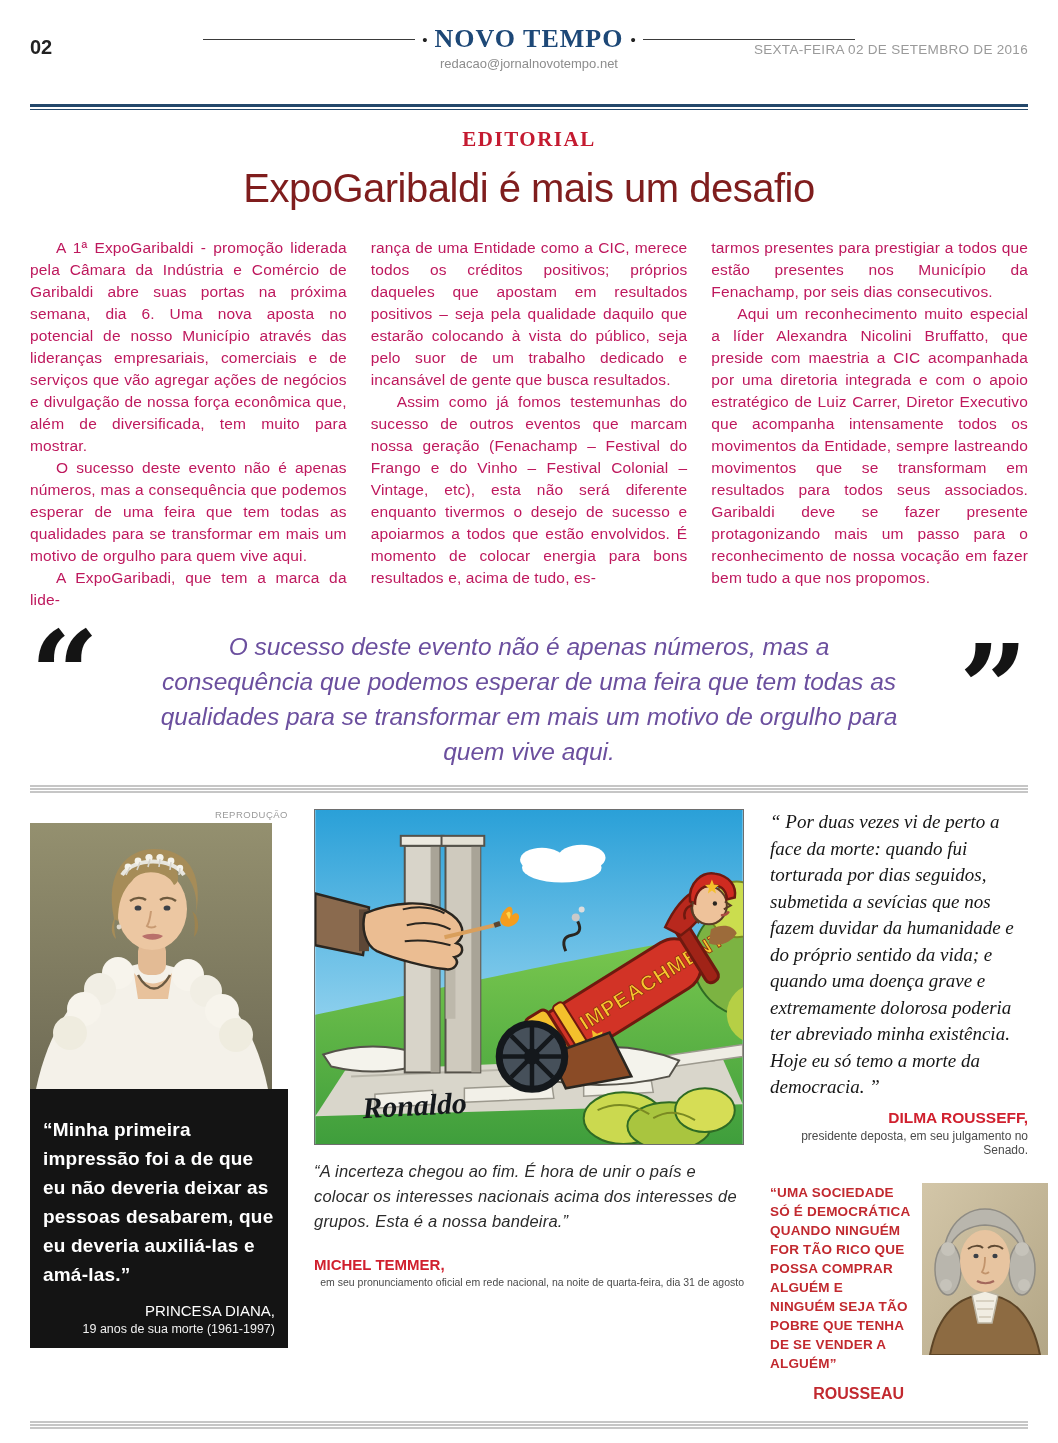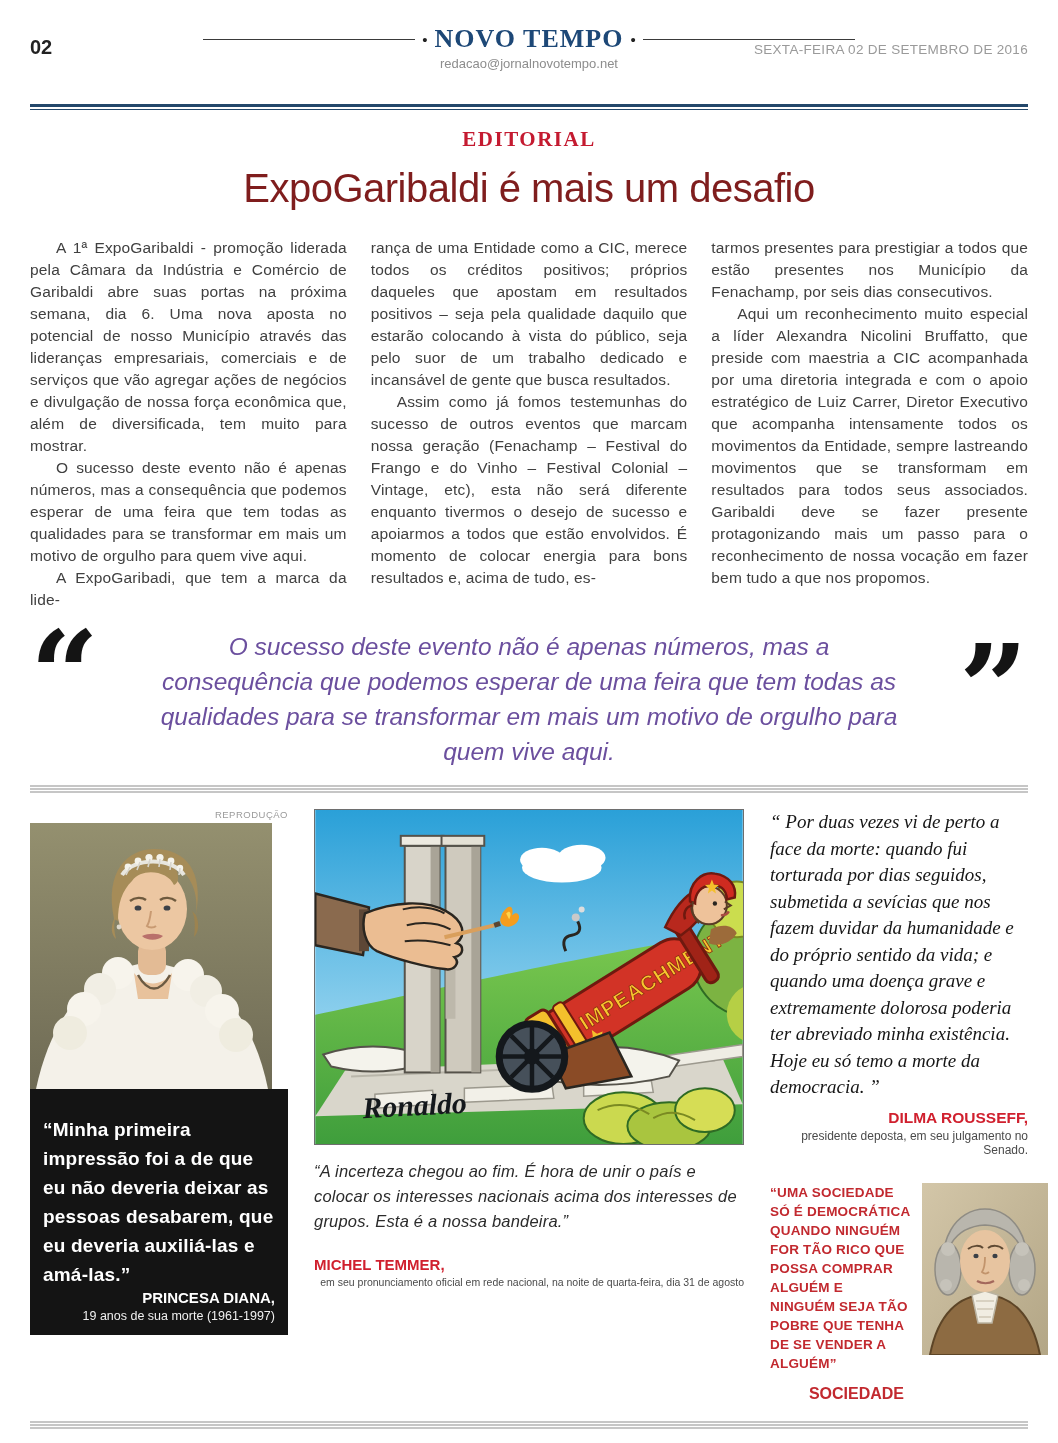--- a/index.html
+++ b/index.html
@@ -26,41 +26,41 @@
 
   
   .kicker{margin-top:16px;text-align:center;font-family:"Liberation Serif",serif;
     font-weight:bold;font-size:21px;letter-spacing:1.5px;color:#c41a30;}
   .headline{margin:14px 0 0;text-align:center;font-size:40px;font-weight:400;color:#7f1d1d;letter-spacing:-.5px;}
 
   
   .article-cols{display:flex;gap:24px;margin-top:26px;}
   .article-col{flex:1;}
   .article-col p{margin:0;text-align:justify;font-size:15.5px;line-height:22px;
-    letter-spacing:.15px;color:#404040;}
+    letter-spacing:.15px;color:#be185d;}
   .article-col p.ind{text-indent:26px;}
 
   
   .pullquote{display:flex;align-items:flex-start;margin-top:10px;}
   .bigquote{font-family:"DejaVu Serif","Liberation Serif",serif;font-weight:bold;
     font-size:120px;line-height:.9;color:#141414;width:110px;flex:none;}
   .bigquote.close{text-align:right;padding-top:14px;}
   .pq-text{flex:1;text-align:center;font-style:italic;color:#6b4f9e;
     font-size:24.5px;line-height:35px;padding:8px 18px 0;}
   .gray-rules{height:8px;margin-top:16px;
     background:repeating-linear-gradient(to bottom,#c6c6c6 0 1.6px,#ffffff 1.6px 3.2px);}
 
   
   .media-row{display:flex;gap:26px;margin-top:16px;}
   .fig-diana{width:258px;flex:none;}
   .credit{text-align:right;font-size:9.5px;color:#9a9a9a;letter-spacing:.5px;margin:0 0 3px;}
   .fig-diana svg{display:block;}
   .diana-box{background:#141414;color:#fff;padding:26px 13px 12px;}
   .diana-quote{font-weight:bold;font-size:19px;line-height:29px;letter-spacing:.2px;}
-  .diana-name{text-align:right;font-weight:bold;font-size:15px;margin-top:0;}
+  .diana-name{text-align:right;font-weight:normal;font-size:15px;margin-top:13px;}
   .diana-cap{text-align:right;font-size:12.5px;margin-top:3px;color:#f0f0f0;}
 
   .fig-cartoon{width:430px;flex:none;}
   .fig-cartoon svg{display:block;border:1px solid #6e6e6e;box-sizing:border-box;}
   .cartoon-quote{font-style:italic;font-weight:normal;font-size:16.5px;line-height:25px;
     color:#2b2b2b;margin-top:14px;letter-spacing:.2px;}
   .temmer-name{color:#d0202e;font-weight:bold;font-size:15px;margin-top:22px;}
   .temmer-cap{text-align:right;font-size:10.5px;color:#4a4a4a;margin-top:3px;white-space:nowrap;}
 
   .fig-right{flex:1;min-width:0;}
@@ -301,21 +301,21 @@
     </div>
 
     <div class="fig-right">
       <div class="dilma-quote">“ Por duas vezes vi de perto a face da morte: quando fui torturada por dias seguidos, submetida a sevícias que nos fazem duvidar da humanidade e do próprio sentido da vida; e quando uma doença grave e extremamente dolorosa poderia ter abreviado minha existência. Hoje eu só temo a morte da democracia. ”</div>
       <div class="dilma-name">DILMA ROUSSEFF,</div>
       <div class="dilma-cap">presidente deposta, em seu julgamento no Senado.</div>
 
       <div class="rousseau-row">
         <div class="rousseau-left">
           <div class="rousseau-quote">“UMA SOCIEDADE SÓ É DEMOCRÁTICA QUANDO NINGUÉM FOR TÃO RICO QUE POSSA COMPRAR ALGUÉM E NINGUÉM SEJA TÃO POBRE QUE TENHA DE SE VENDER A ALGUÉM”</div>
-          <div class="rousseau-name">SOCIEDADE</div>
+          <div class="rousseau-name">ROUSSEAU</div>
         </div>
         <div class="rousseau-img">
           <svg width="126" height="172" viewBox="0 0 126 172">
             <defs>
               <linearGradient id="rBg" x1="0" y1="0" x2="1" y2="1">
                 <stop offset="0" stop-color="#d3c6a8"></stop>
                   <stop offset="1" stop-color="#b3a686"></stop>
               </linearGradient>
             </defs>
             <rect width="126" height="172" fill="url(#rBg)"></rect>

